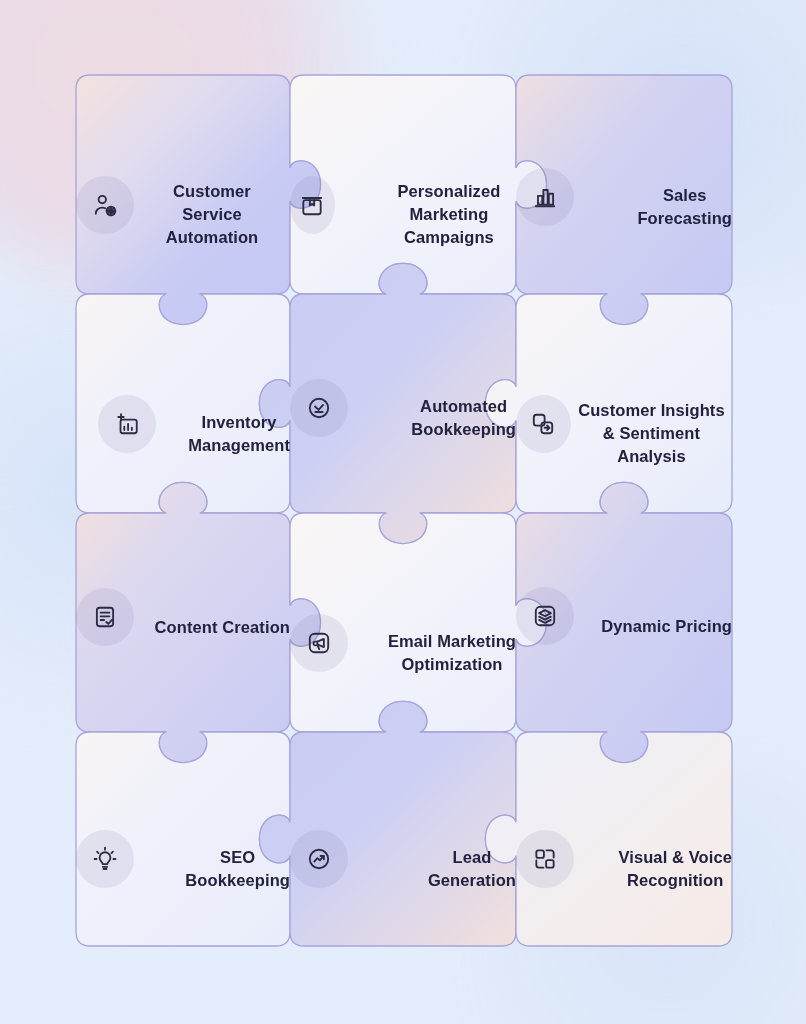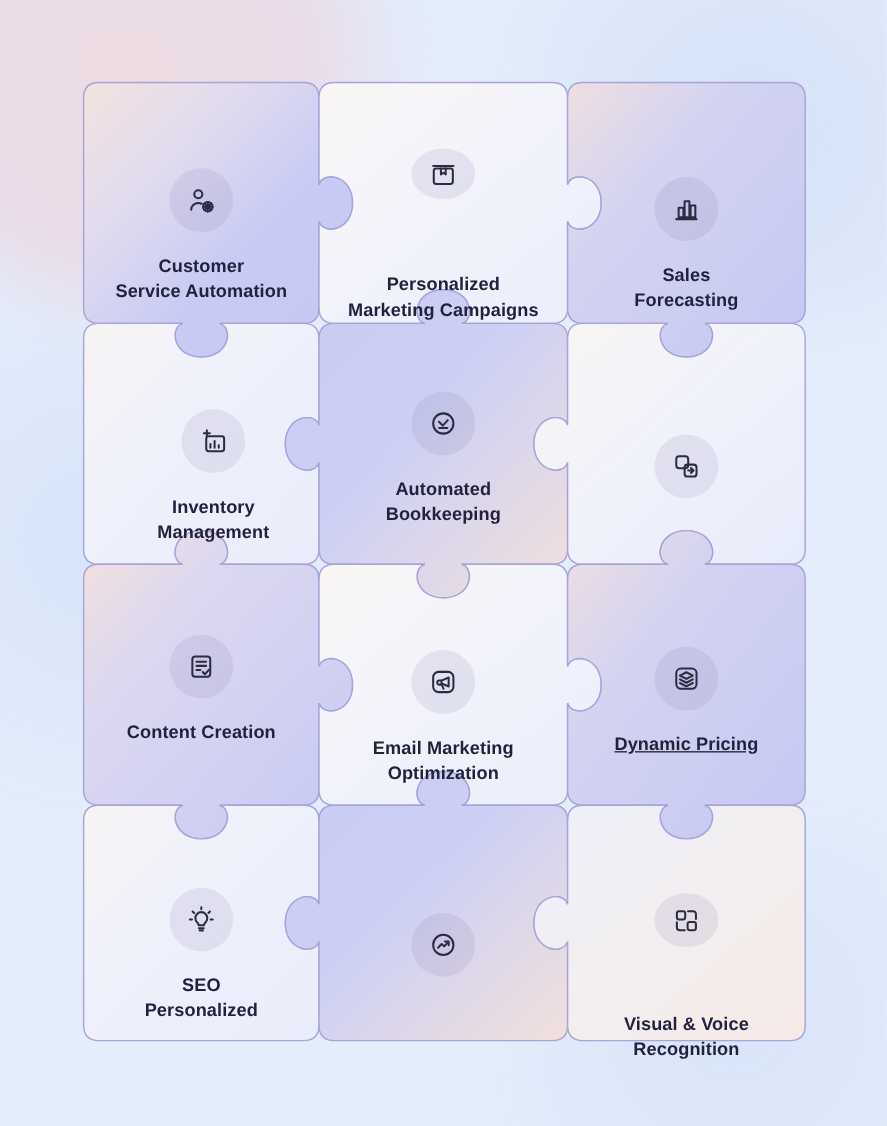--- a/index.html
+++ b/index.html
@@ -80,23 +80,23 @@
     position: absolute;
     left: 0;
     top: 0;
     width: 806px;
     height: 1024px;
     z-index: 2;
   }
   .tile-content {
     position: absolute;
     display: flex;
-    flex-direction: column;
+    flex-direction: row;
     align-items: center;
-    justify-content: center;
+    justify-content: space-between;
     text-align: center;
     pointer-events: auto;
   }
   .icon-badge {
     width: 58px;
     height: 58px;
     border-radius: 50%;
     background: rgba(120, 110, 165, 0.13);
     display: flex;
     align-items: center;
@@ -208,21 +208,21 @@
       <div class="icon-badge">
         <svg viewBox="0 0 24 24" xmlns="http://www.w3.org/2000/svg">
           <rect x="4" y="7.5" width="16" height="13" rx="2" fill="none" stroke="#2b2b44" stroke-width="1.7" stroke-linecap="round" stroke-linejoin="round"></rect>
      <path d="M3.5 5.5h17" fill="none" stroke="#2b2b44" stroke-width="1.7" stroke-linecap="round" stroke-linejoin="round"></path>
      <path d="M10 7.5v5l2-1.4 2 1.4v-5" fill="none" stroke="#2b2b44" stroke-width="1.7" stroke-linecap="round" stroke-linejoin="round"></path>
         </svg>
       </div>
       <div class="tile-label">Personalized
 Marketing Campaigns</div>
     </div>
-    <div class="tile-content" style="left: 516px; top: 91px; width: 216px; height: 219px; padding-top: 44px; box-sizing: border-box;">
+    <div class="tile-content" style="left: 516px; top: 75px; width: 216px; height: 219px; padding-top: 44px; box-sizing: border-box;">
       <div class="icon-badge">
         <svg viewBox="0 0 24 24" xmlns="http://www.w3.org/2000/svg">
           <path d="M3.5 20.5h17" fill="none" stroke="#2b2b44" stroke-width="1.7" stroke-linecap="round" stroke-linejoin="round"></path>
      <rect x="5.5" y="11" width="4" height="8" fill="none" stroke="#2b2b44" stroke-width="1.7" stroke-linecap="round" stroke-linejoin="round"></rect>
      <rect x="10.5" y="5.5" width="4" height="13.5" fill="none" stroke="#2b2b44" stroke-width="1.7" stroke-linecap="round" stroke-linejoin="round"></rect>
      <rect x="15.5" y="9" width="4" height="10" fill="none" stroke="#2b2b44" stroke-width="1.7" stroke-linecap="round" stroke-linejoin="round"></rect>
         </svg>
       </div>
       <div class="tile-label">Sales
 Forecasting</div>
@@ -250,20 +250,22 @@
 Bookkeeping</div>
     </div>
     <div class="tile-content" style="left: 516px; top: 294px; width: 216px; height: 219px; padding-top: 60px; box-sizing: border-box;">
       <div class="icon-badge">
         <svg viewBox="0 0 24 24" xmlns="http://www.w3.org/2000/svg">
           <rect x="3.5" y="3.5" width="10" height="10" rx="2.4" fill="none" stroke="#2b2b44" stroke-width="1.7" stroke-linecap="round" stroke-linejoin="round"></rect>
      <rect x="10.5" y="10.5" width="10" height="10" rx="2.4" fill="none" stroke="#2b2b44" stroke-width="1.7" stroke-linecap="round" stroke-linejoin="round"></rect>
      <path d="M13.5 15.5h4M15.8 13.4l2.2 2.1-2.2 2.1" fill="none" stroke="#2b2b44" stroke-width="1.7" stroke-linecap="round" stroke-linejoin="round"></path>
         </svg>
       </div>
+      <div class="tile-label">Customer Insights
+&amp; Sentiment Analysis</div>
     </div>
     <div class="tile-content" style="left: 76px; top: 485px; width: 214px; height: 219px; padding-top: 65px; box-sizing: border-box;">
       <div class="icon-badge">
         <svg viewBox="0 0 24 24" xmlns="http://www.w3.org/2000/svg">
           <rect x="4.5" y="3.5" width="15" height="17" rx="2.4" fill="none" stroke="#2b2b44" stroke-width="1.7" stroke-linecap="round" stroke-linejoin="round"></rect>
      <path d="M8 8h8M8 11.4h8M8 14.8h3.2" fill="none" stroke="#2b2b44" stroke-width="1.7" stroke-linecap="round" stroke-linejoin="round"></path>
      <path d="M13.2 16.6l1.8 1.8 3.4-3.7" fill="none" stroke="#2b2b44" stroke-width="1.7" stroke-linecap="round" stroke-linejoin="round"></path>
         </svg>
       </div>
       <div class="tile-label">Content Creation</div>
@@ -273,52 +275,54 @@
         <svg viewBox="0 0 24 24" xmlns="http://www.w3.org/2000/svg">
           <rect x="3.5" y="3.5" width="17" height="17" rx="4.5" fill="none" stroke="#2b2b44" stroke-width="1.7" stroke-linecap="round" stroke-linejoin="round"></rect>
      <path d="M16.5 8.2v7.6l-6-2.6V10.8z" fill="none" stroke="#2b2b44" stroke-width="1.7" stroke-linecap="round" stroke-linejoin="round"></path>
      <path d="M10.5 10.8H8.6a1.7 1.7 0 000 3.4h1.9" fill="none" stroke="#2b2b44" stroke-width="1.7" stroke-linecap="round" stroke-linejoin="round"></path>
      <path d="M10.8 14.4l1.4 3.3" fill="none" stroke="#2b2b44" stroke-width="1.7" stroke-linecap="round" stroke-linejoin="round"></path>
         </svg>
       </div>
       <div class="tile-label">Email Marketing
 Optimization</div>
     </div>
-    <div class="tile-content" style="left: 516px; top: 496px; width: 216px; height: 219px; padding-top: 65px; box-sizing: border-box; text-decoration: underline;">
+    <div class="tile-content" style="left: 516px; top: 484px; width: 216px; height: 219px; padding-top: 65px; box-sizing: border-box;">
       <div class="icon-badge">
         <svg viewBox="0 0 24 24" xmlns="http://www.w3.org/2000/svg">
           <rect x="3.5" y="3.5" width="17" height="17" rx="4" fill="none" stroke="#2b2b44" stroke-width="1.7" stroke-linecap="round" stroke-linejoin="round"></rect>
      <path d="M12 6.6L6.6 9.4 12 12.2l5.4-2.8z" fill="none" stroke="#2b2b44" stroke-width="1.7" stroke-linecap="round" stroke-linejoin="round"></path>
      <path d="M6.6 12.6L12 15.4l5.4-2.8" fill="none" stroke="#2b2b44" stroke-width="1.7" stroke-linecap="round" stroke-linejoin="round"></path>
      <path d="M6.6 15.6L12 18.4l5.4-2.8" fill="none" stroke="#2b2b44" stroke-width="1.7" stroke-linecap="round" stroke-linejoin="round"></path>
         </svg>
       </div>
       <div class="tile-label">Dynamic Pricing</div>
     </div>
     <div class="tile-content" style="left: 76px; top: 732px; width: 214px; height: 214px; padding-top: 60px; box-sizing: border-box;">
       <div class="icon-badge">
         <svg viewBox="0 0 24 24" xmlns="http://www.w3.org/2000/svg">
           <path d="M8.6 14.4a5 5 0 116.8 0c-.8.8-1.2 1.5-1.3 2.4h-4.2c-.1-.9-.5-1.6-1.3-2.4z" fill="none" stroke="#2b2b44" stroke-width="1.7" stroke-linecap="round" stroke-linejoin="round"></path>
      <path d="M10 19.2h4M10.6 21.2h2.8" fill="none" stroke="#2b2b44" stroke-width="1.7" stroke-linecap="round" stroke-linejoin="round"></path>
      <path d="M12 1.6v1.8M4.7 5.2l1.3 1.3M19.3 5.2l-1.3 1.3M2.4 12h1.8M19.8 12h1.8" fill="none" stroke="#2b2b44" stroke-width="1.7" stroke-linecap="round" stroke-linejoin="round"></path>
         </svg>
       </div>
       <div class="tile-label">SEO
-Personalized</div>
+Bookkeeping</div>
     </div>
     <div class="tile-content" style="left: 290px; top: 732px; width: 226px; height: 214px; padding-top: 60px; box-sizing: border-box;">
       <div class="icon-badge">
         <svg viewBox="0 0 24 24" xmlns="http://www.w3.org/2000/svg">
           <circle cx="12" cy="12" r="8.5" fill="none" stroke="#2b2b44" stroke-width="1.7" stroke-linecap="round" stroke-linejoin="round"></circle>
      <path d="M7.6 14.4l3-3.2 2.2 2 3.4-3.8" fill="none" stroke="#2b2b44" stroke-width="1.7" stroke-linecap="round" stroke-linejoin="round"></path>
      <path d="M13.4 9.2h3.1v3.1" fill="none" stroke="#2b2b44" stroke-width="1.7" stroke-linecap="round" stroke-linejoin="round"></path>
         </svg>
       </div>
-    </div>
-    <div class="tile-content" style="left: 516px; top: 752px; width: 216px; height: 214px; padding-top: 60px; box-sizing: border-box; gap: 39px;">
+      <div class="tile-label">Lead
+Generation</div>
+    </div>
+    <div class="tile-content" style="left: 516px; top: 732px; width: 216px; height: 214px; padding-top: 60px; box-sizing: border-box; gap: 39px;">
       <div class="icon-badge">
         <svg viewBox="0 0 24 24" xmlns="http://www.w3.org/2000/svg">
           <rect x="4" y="4" width="7" height="7" rx="1.8" fill="none" stroke="#2b2b44" stroke-width="1.7" stroke-linecap="round" stroke-linejoin="round"></rect>
      <rect x="13" y="13" width="7" height="7" rx="1.8" fill="none" stroke="#2b2b44" stroke-width="1.7" stroke-linecap="round" stroke-linejoin="round"></rect>
      <path d="M13.4 4h4.2A2.4 2.4 0 0120 6.4v4.2" fill="none" stroke="#2b2b44" stroke-width="1.7" stroke-linecap="round" stroke-linejoin="round"></path>
      <path d="M10.6 20H6.4A2.4 2.4 0 014 17.6v-4.2" fill="none" stroke="#2b2b44" stroke-width="1.7" stroke-linecap="round" stroke-linejoin="round"></path>
         </svg>
       </div>
       <div class="tile-label">Visual &amp; Voice
 Recognition</div>

